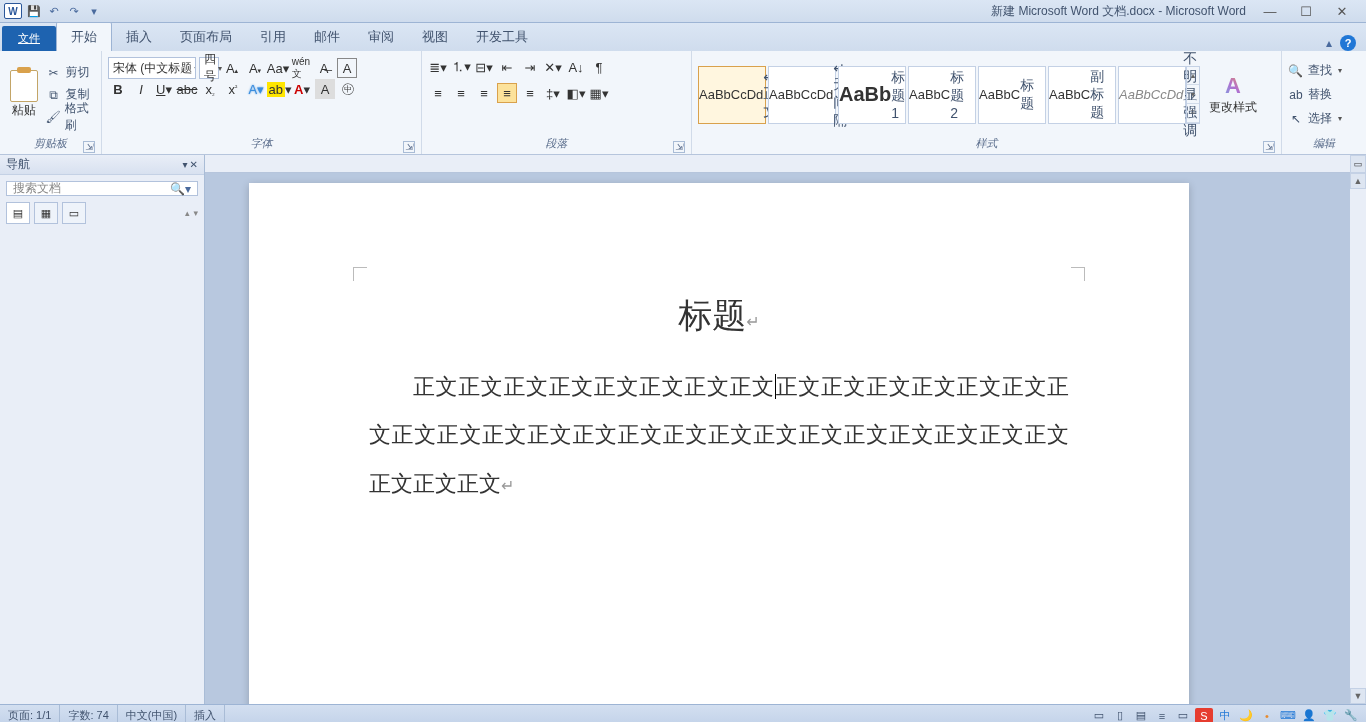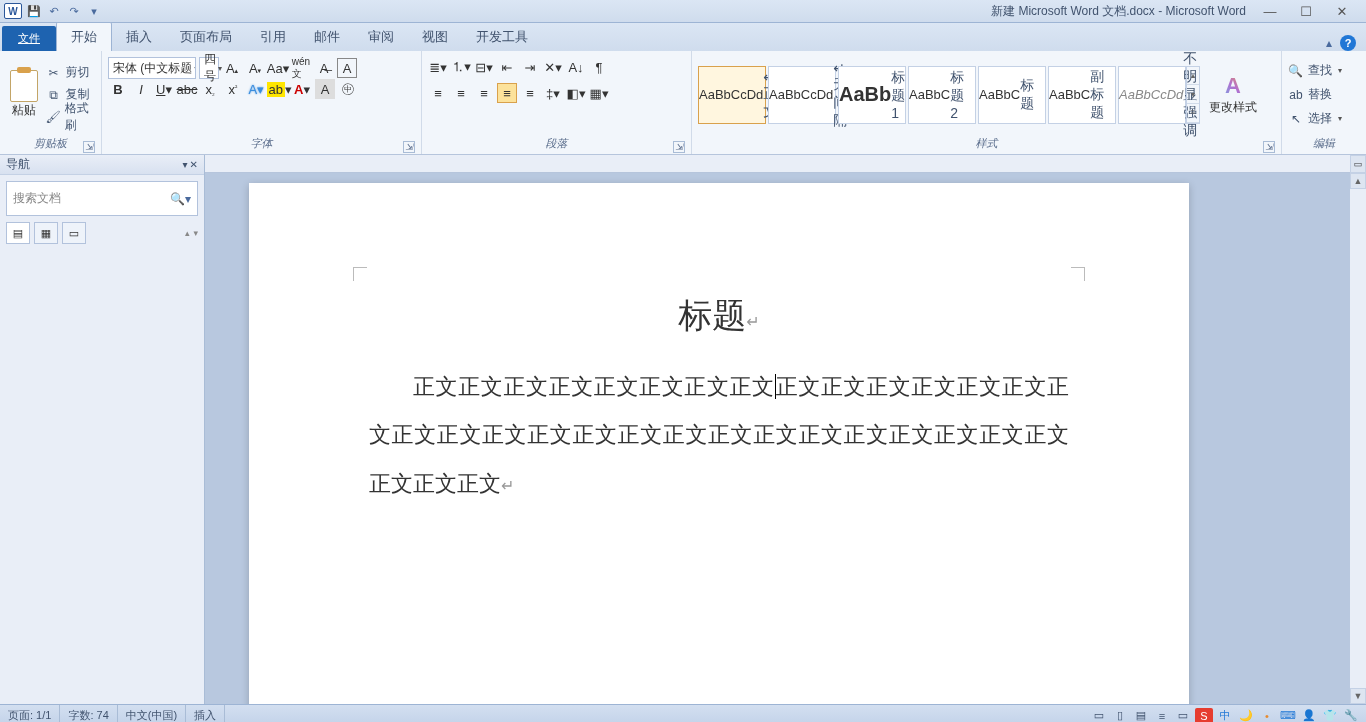--- a/index.html
+++ b/index.html
@@ -59,21 +59,21 @@
 .change-style { display:flex; flex-direction:column; align-items:center; width:50px; }
 .change-style .ico { font-size:22px; background:linear-gradient(45deg,#7aa0e0,#b070d0,#f09050); -webkit-background-clip:text; color:transparent; font-weight:bold; }
 
 .edit-col { display:flex; flex-direction:column; gap:2px; }
 
 
 .contentrow { display:flex; height:549px; background:#b8c8df; }
 .navpane { width:205px; background:#e9eef7; border-right:1px solid #a9bcd6; display:flex; flex-direction:column; }
 .nav-hdr { height:20px; background:linear-gradient(#e9eef7,#d8e1f0); border-bottom:1px solid #c4d1e5; display:flex; align-items:center; padding:0 6px; font-size:12px; color:#41536e; }
 .nav-hdr .r { margin-left:auto; display:flex; gap:2px; font-size:10px; }
-.nav-search { margin:6px; border:1px solid #b2c2dc; background:#fff; height:35px; display:flex; align-items:center; padding:0 6px; font-size:12px; color:#888; }
+.nav-search { margin:6px; border:1px solid #b2c2dc; background:#fff; height:15px; display:flex; align-items:center; padding:0 6px; font-size:12px; color:#888; }
 .nav-search .mag { margin-left:auto; color:#4a6a9d; }
 .nav-tabs { display:flex; gap:4px; padding:0 6px; align-items:center; }
 .nav-tab { width:24px; height:22px; border:1px solid #b2c2dc; background:#eef3fa; display:flex; align-items:center; justify-content:center; font-size:11px; }
 .nav-tab.sel { background:#fff; }
 .nav-arrows { margin-left:auto; display:flex; gap:4px; font-size:9px; color:#888; }
 .nav-msg { padding:18px 14px; font-size:12px; color:#333; line-height:1.7; }
 
 .docarea { flex:1; position:relative; overflow:hidden; }
 .ruler-h { position:absolute; top:0; left:0; right:16px; height:18px; background:#e9eef7; border-bottom:1px solid #b6c5dc; }
 .scroll-v { position:absolute; top:18px; right:0; width:16px; bottom:0; background:#e9eef7; display:flex; flex-direction:column; }

